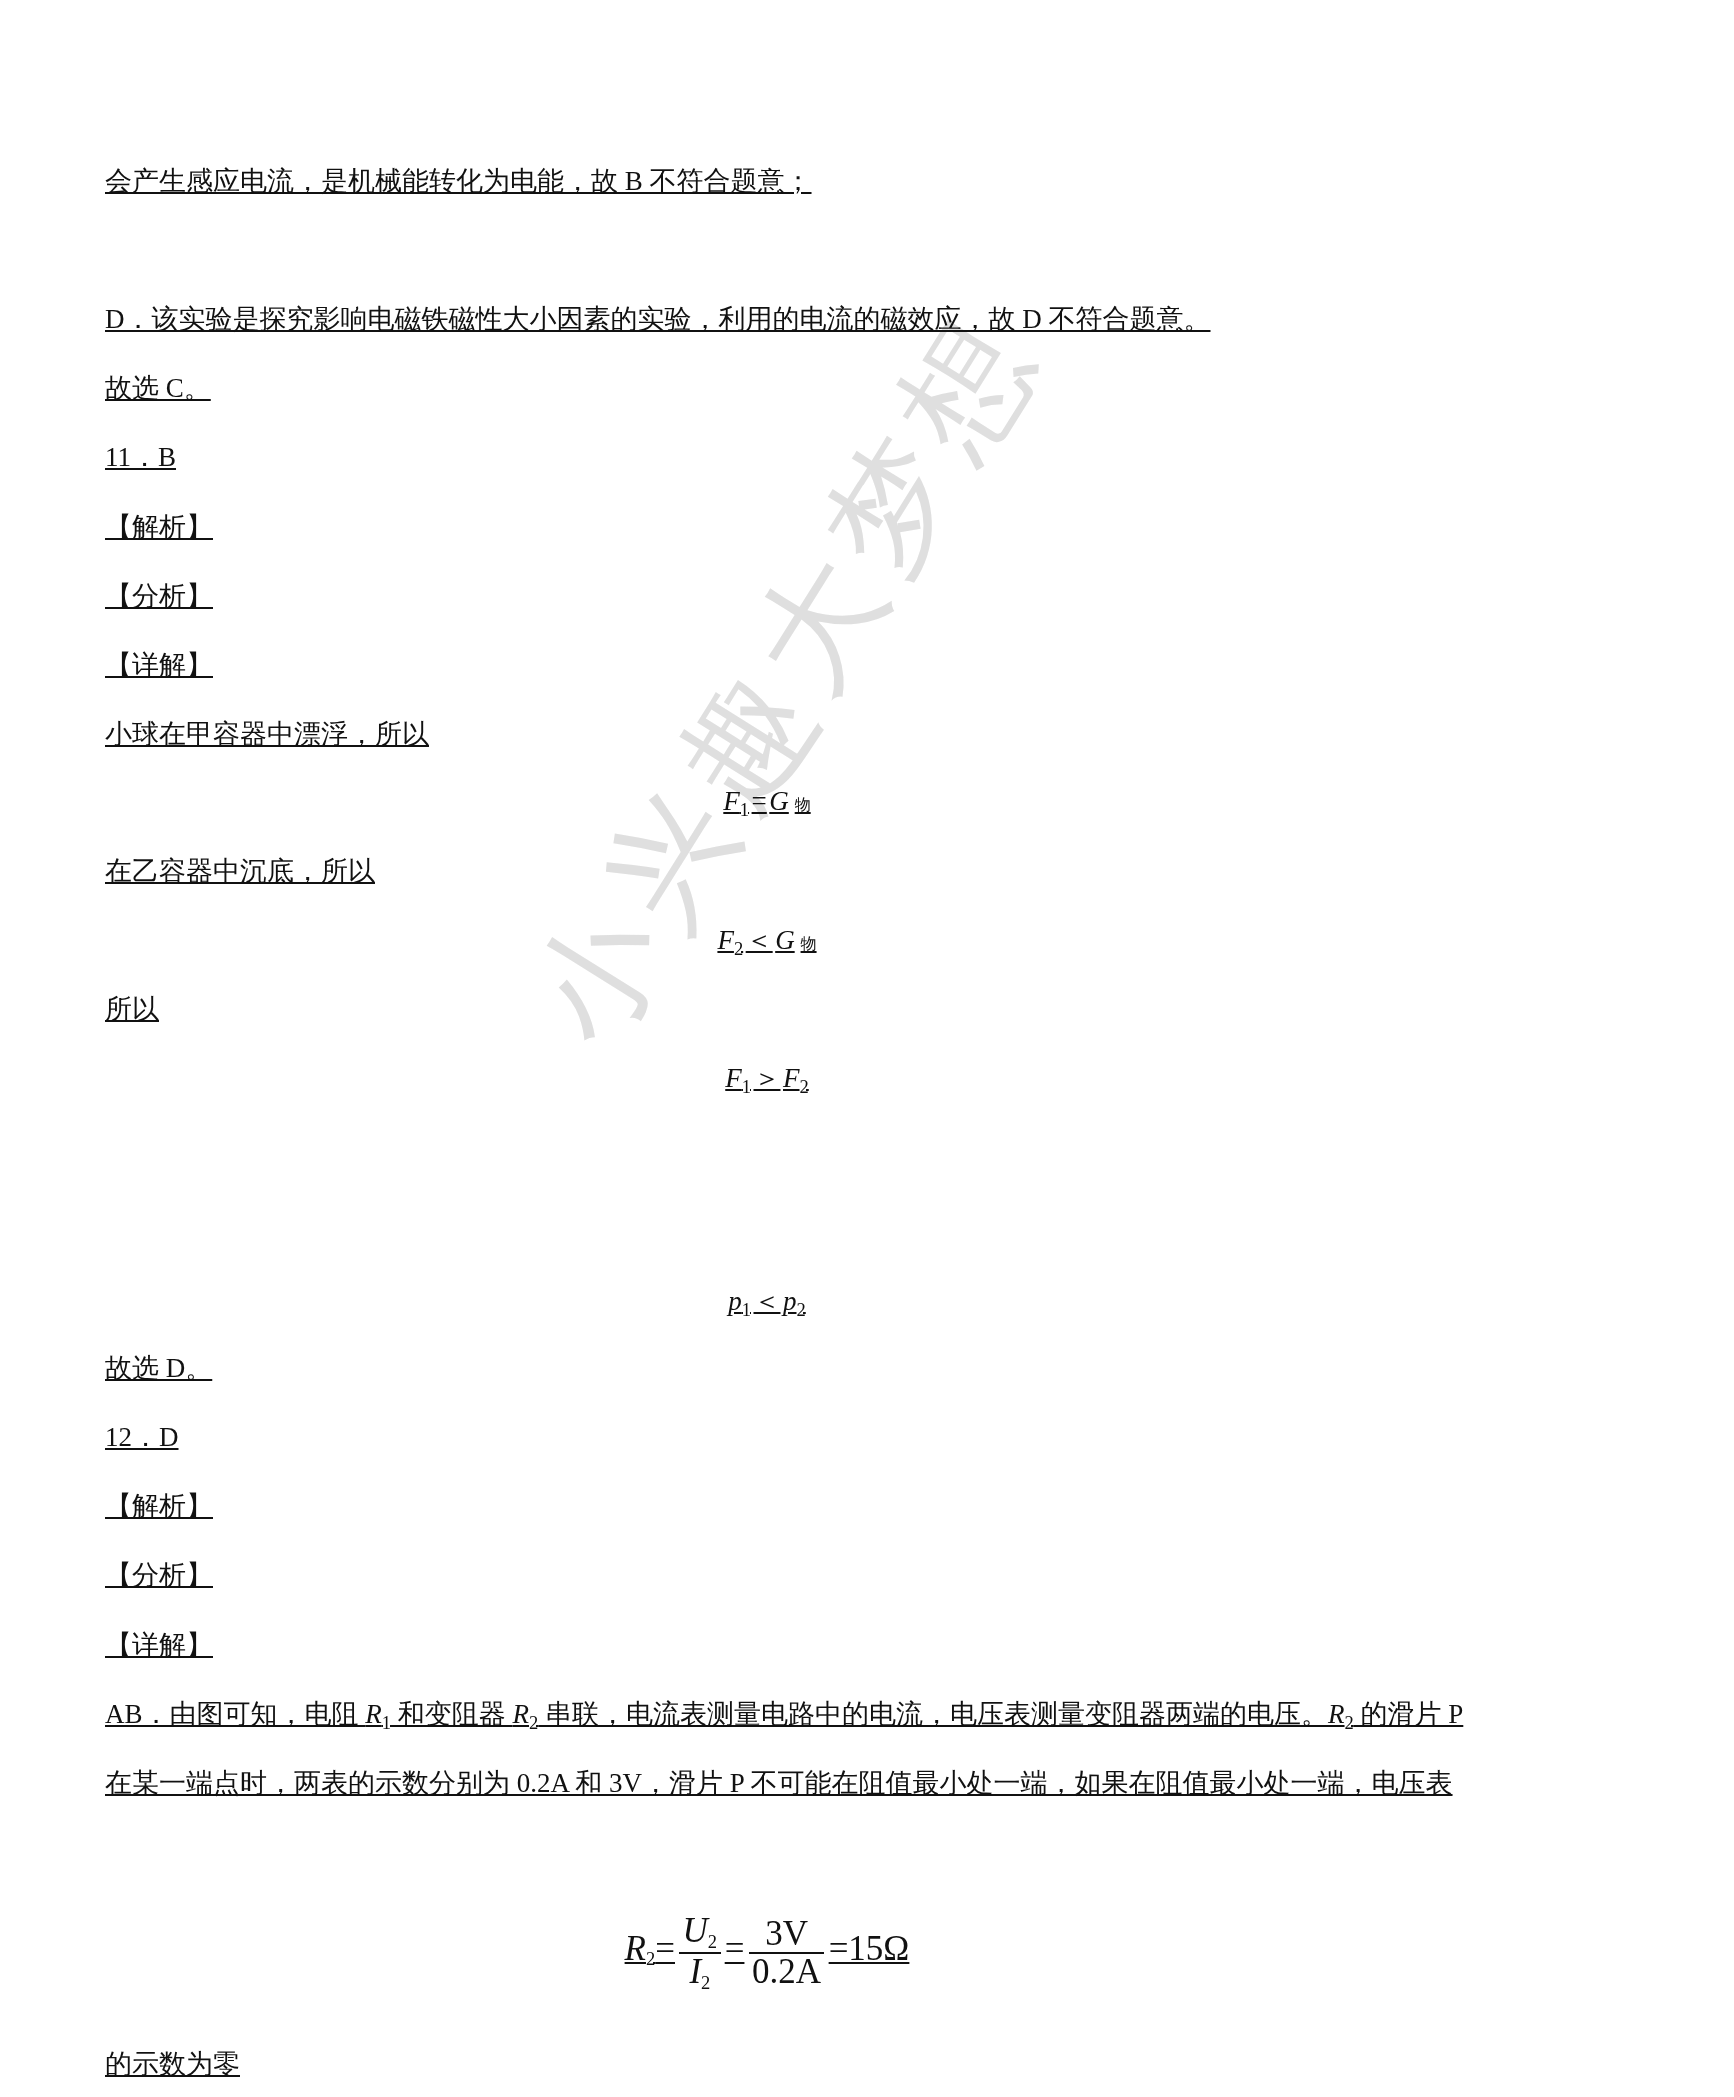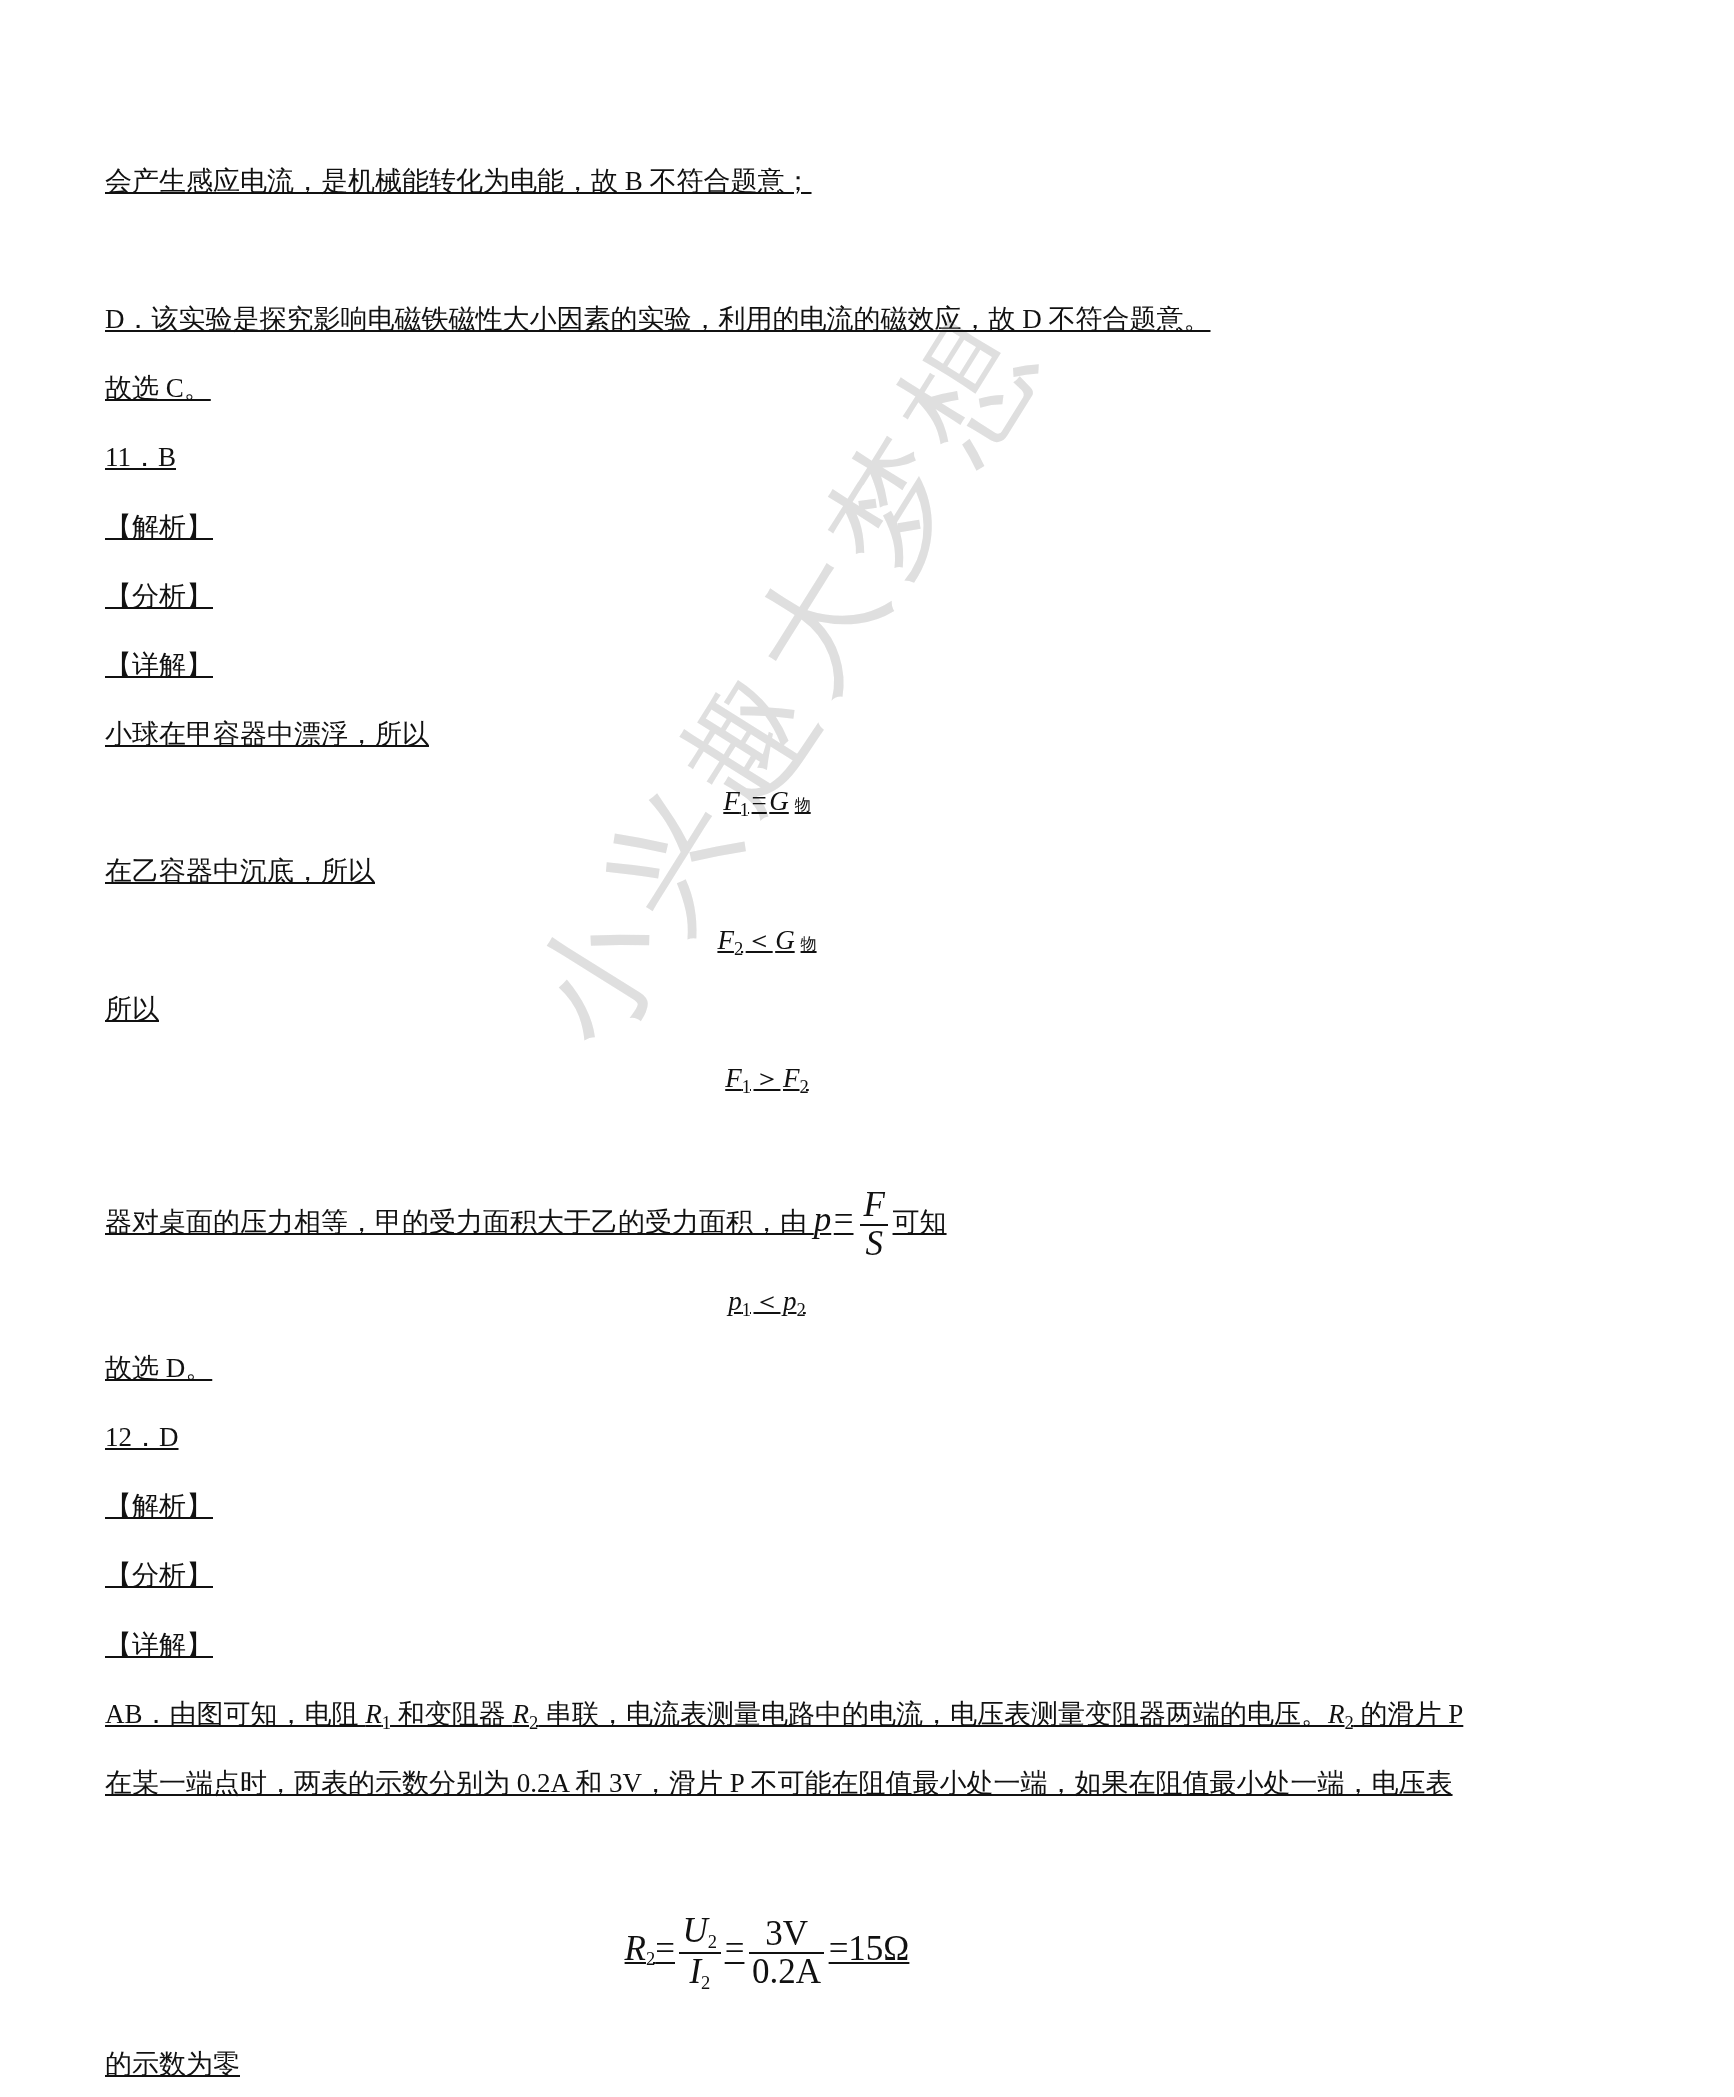--- a/index.html
+++ b/index.html
@@ -60,28 +60,20 @@
     <span class="math">F</span><span class="sub">2</span><span class="rel">＜</span><span class="math">G</span><span class="subcn">物</span>
   </div>
 
   <div class="line" style="top:992px">所以</div>
 
   <div class="line center" style="top:1061px">
     <span class="math">F</span><span class="sub">1</span><span class="rel">＞</span><span class="math">F</span><span class="sub">2</span>
   </div>
 
 
-  <div class="line" style="top:1187px; line-height:50px">
-    <span>器对桌面的压力相等，甲的受力面积大于乙的受力面积，由</span>
-    <span class="math big">p</span><span class="rel big">=</span><span class="frac">
-        <span class="num math big">F</span>
-        <span class="bar"></span>
-        <span class="den math big">S</span>
-      </span><span></span><span>可知</span>
-  </div>
 
   <div class="line center" style="top:1284px">
     <span class="math">p</span><span class="sub">1</span><span class="rel">＜</span><span class="math">p</span><span class="sub">2</span>
   </div>
 
   <div class="line" style="top:1351px">故选 D。</div>
 
   <div class="line" style="top:1420px">12．D</div>
   <div class="line" style="top:1489px">【解析】</div>
   <div class="line" style="top:1558px">【分析】</div>

